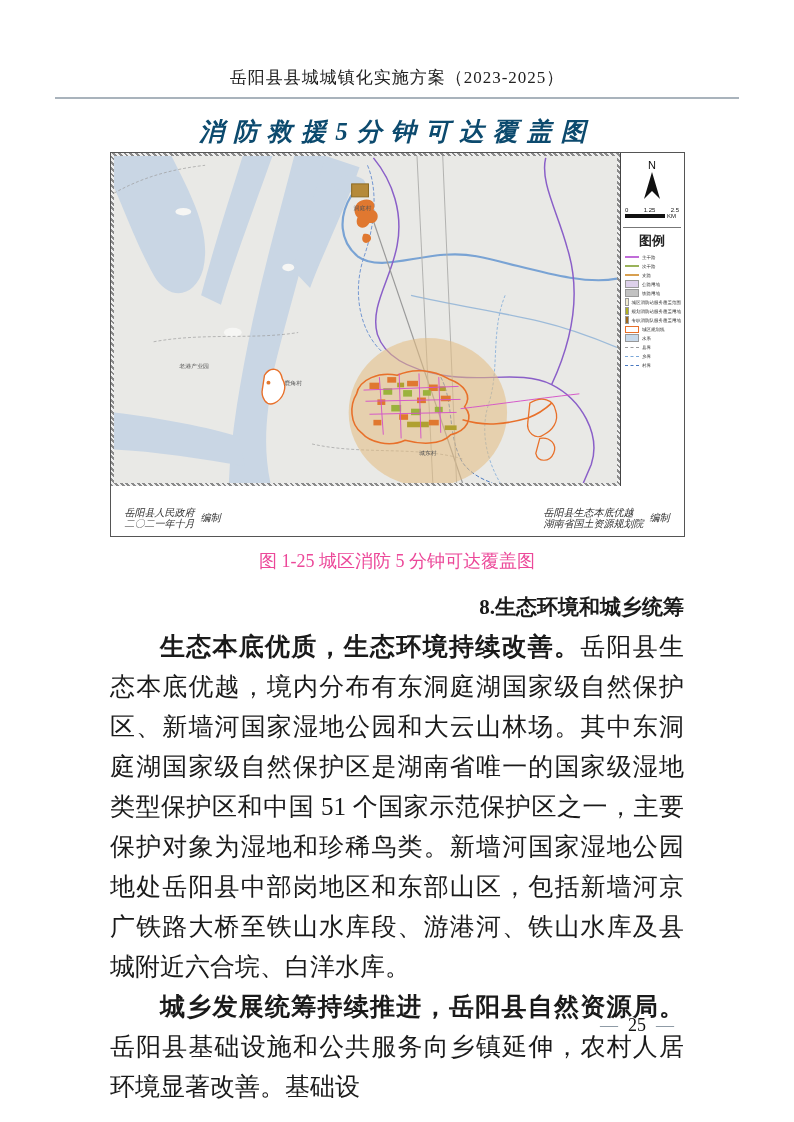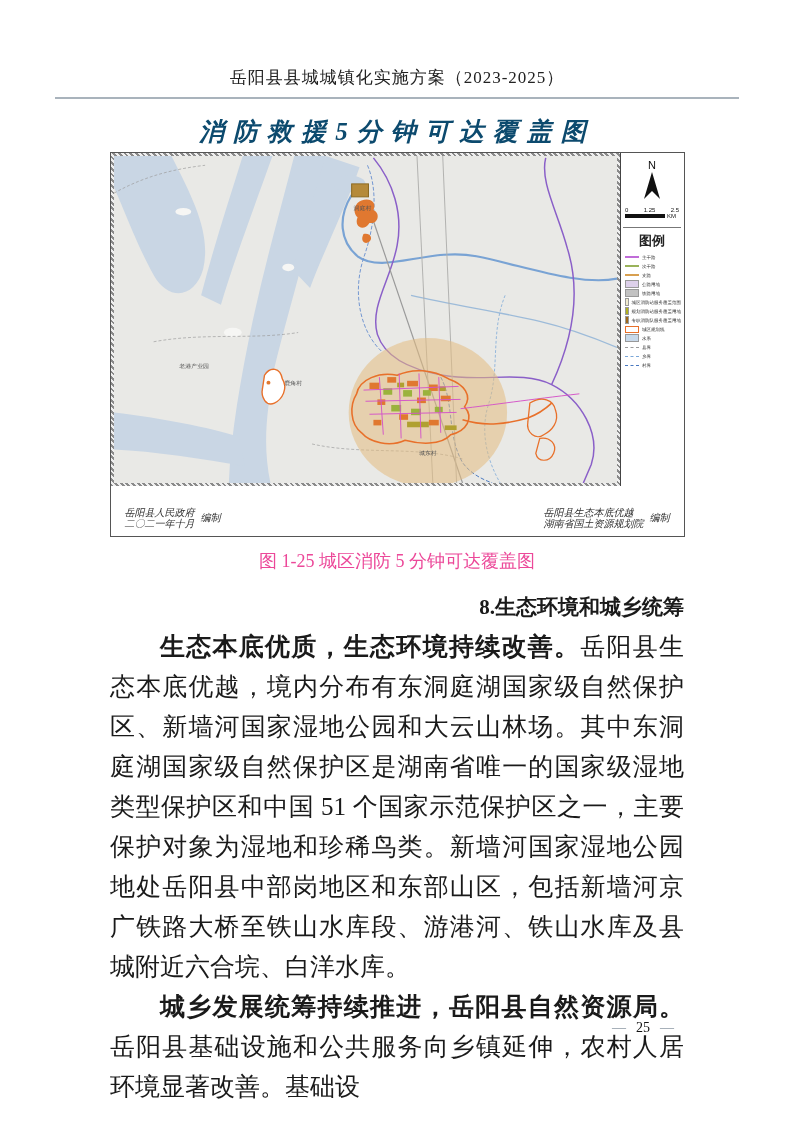--- a/index.html
+++ b/index.html
@@ -40,21 +40,21 @@
   .credit{display:flex;align-items:center;gap:6px;}
   .credit .lines{display:flex;flex-direction:column;line-height:11px;}
   .caption{margin-top:12px;text-align:center;font-size:18px;color:#ec4899;}
   
   .sect{padding:0 110px;}
   .sect-h{margin-top:14px;font-size:21px;font-weight:bold;text-indent:1.7em;line-height:40px;text-align:right;}
   .para{font-size:25px;line-height:40px;text-align:justify;text-indent:2em;margin:0;
     color:#1a1a1a;}
   .para b{font-weight:bold;}
   
-  .footer{position:absolute;right:120px;bottom:86px;font-size:14px;}
+  .footer{position:absolute;right:120px;bottom:86px;font-size:18px;}
   .footer .dash{color:#8a97a3;}
   .footer .num{color:#111;margin:0 10px;}
 </style>
 </head>
 <body>
 
 <div class="page">
 
   <div class="hdr">岳阳县县城城镇化实施方案（2023-2025）</div>
   <div class="hdr-rule"></div>

